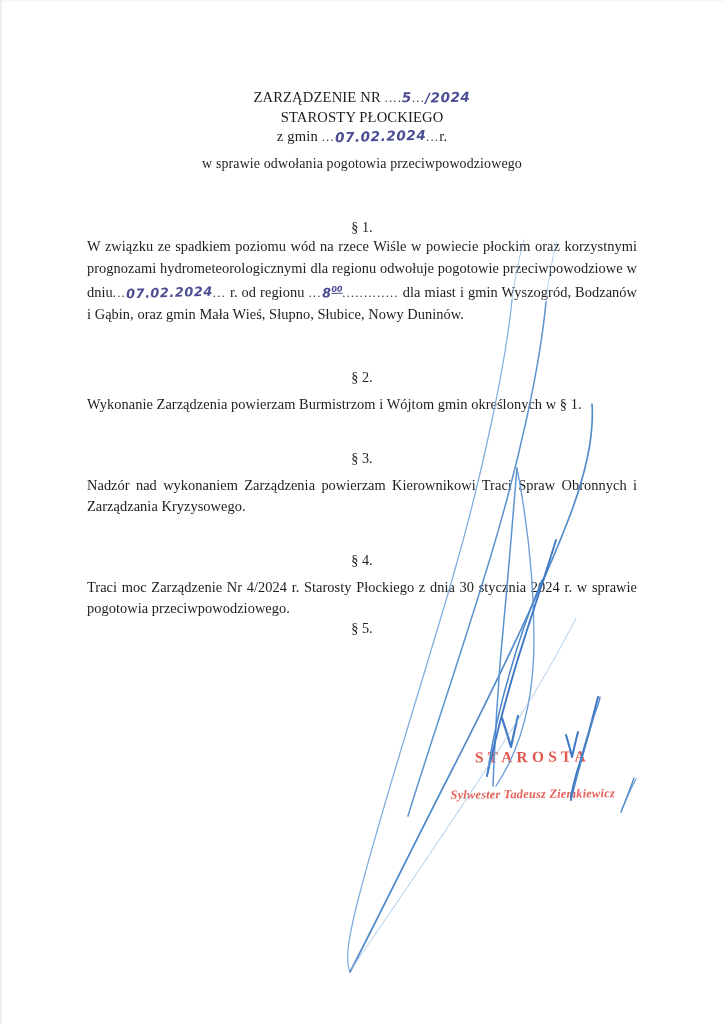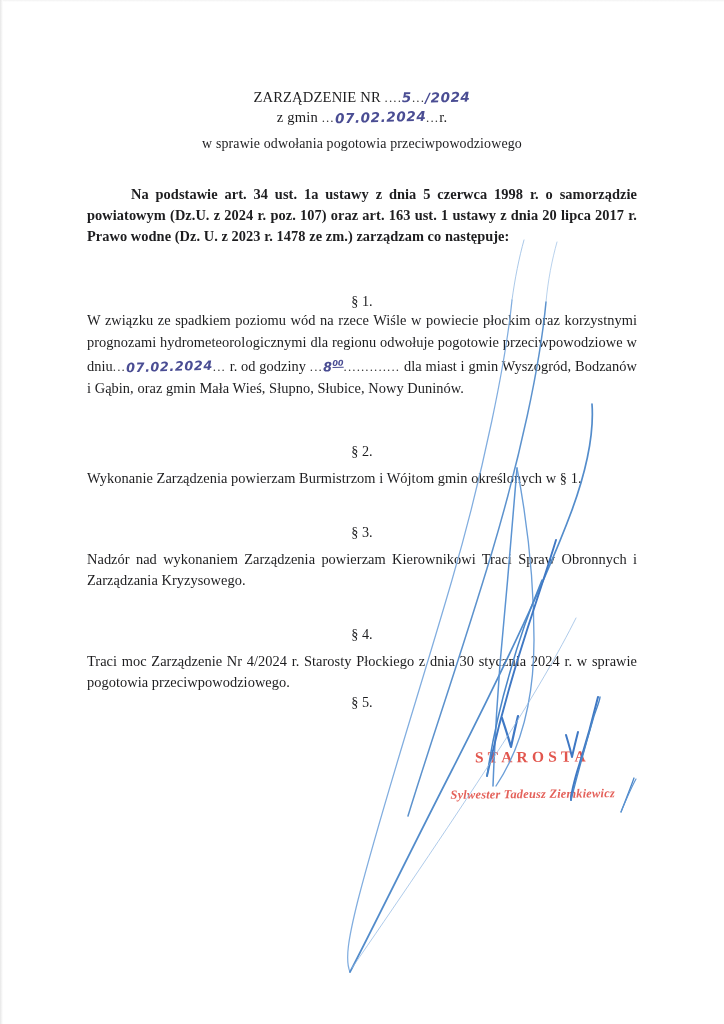--- a/index.html
+++ b/index.html
@@ -173,37 +173,37 @@
   <div class="scan-edge-left"></div>
 
   <div class="doc">
 
     <div class="title-block">
       <div class="title-line">
         <span>ZARZĄDZENIE NR</span>
         <span class="leader">....</span><span class="hand">5</span><span class="leader">...</span><span class="hand">/2024</span>
       </div>
 
+      <div class="title-line">STAROSTY PŁOCKIEGO</div>
 
       <div class="title-line">
         <span>z gmin</span>
         <span class="leader">...</span><span class="hand">07.02.2024</span><span class="leader">...</span><span>r.</span>
       </div>
 
       <div class="title-line title-sub">w sprawie odwołania pogotowia przeciwpowodziowego</div>
     </div>
 
-    <p class="lead-para">Na podstawie art. 34 ust. 1a ustawy z dnia 5 czerwca 1998 r. o samorządzie powiatowym (Dz.U. z 2024 r. poz. 107) oraz art. 163 ust. 1 ustawy z dnia 20 lipca 2017 r. Prawo wodne (Dz. U. z 2023 r. 1478 ze zm.) zarządzam co następuje:</p>
 
     <div class="sp-1"></div>
 
     <div class="sec-head">§ 1.</div>
     <p class="body-para">
       <span>W związku ze spadkiem poziomu wód na rzece Wiśle w powiecie płockim oraz korzystnymi prognozami hydrometeorologicznymi dla regionu odwołuje pogotowie przeciwpowodziowe w dniu</span><span class="leader">...</span><span class="hand sm">07.02.2024</span><span class="leader">...</span>
-      <span>r. od godziny</span>
+      <span>r. od regionu</span>
       <span class="leader">...</span><span class="hand sm"><span>8</span><sup>00</sup></span><span class="leader">.............</span>
       <span>dla miast i gmin Wyszogród, Bodzanów i Gąbin, oraz gmin Mała Wieś, Słupno, Słubice, Nowy Duninów.</span>
     </p>
 
     <div class="sp-2"></div>
 
     <div class="sec-head">§ 2.</div>
     <div class="sp-6"></div>
     <p class="body-para nojust">Wykonanie Zarządzenia powierzam Burmistrzom i Wójtom gmin określonych w § 1.</p>
 

